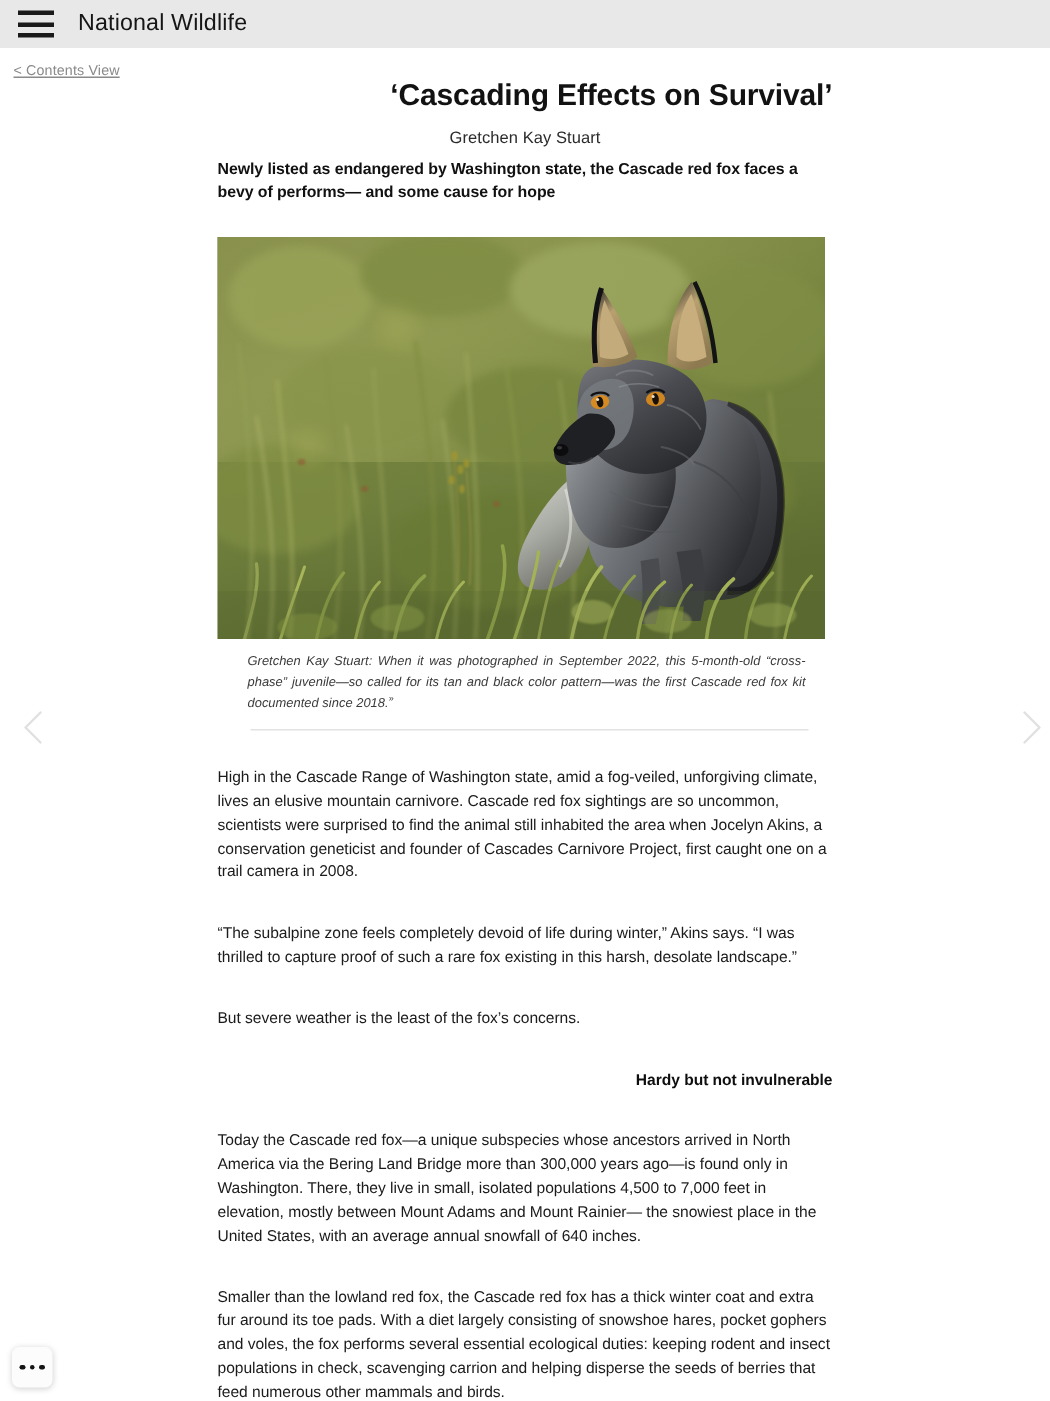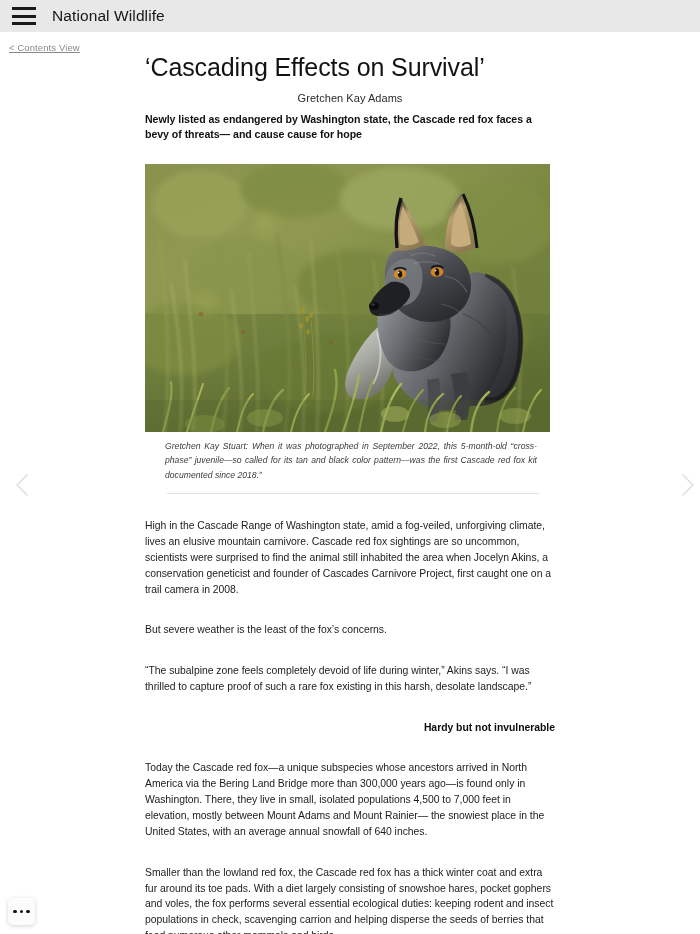--- a/index.html
+++ b/index.html
@@ -68,24 +68,24 @@
 
   
   .article {
     position: absolute;
     top: 52px;
     left: 145px;
     width: 410px;
   }
 
   .headline {
-    font-size: 25px;
-    font-weight: 400;
+    font-size: 20px;
+    font-weight: 700;
     color: #121212;
-    text-align: left;
+    text-align: right;
     margin: 0;
     line-height: 1.25;
     letter-spacing: -0.1px;
   }
 
   .byline {
     font-size: 11px;
     color: #2b2b2b;
     text-align: center;
     margin: 9px 0 0 0;
@@ -206,22 +206,22 @@
       <span></span>
     </div>
     <div class="appbar-title">National Wildlife</div>
   </div>
 
   <div class="contents-link">&lt; Contents View</div>
 
   <div class="article">
 
     <h1 class="headline">‘Cascading Effects on Survival’</h1>
-    <div class="byline">Gretchen Kay Adams</div>
-    <div class="deck">Newly listed as endangered by Washington state, the Cascade red fox faces a bevy of threats— and cause cause for hope</div>
+    <div class="byline">Gretchen Kay Stuart</div>
+    <div class="deck">Newly listed as endangered by Washington state, the Cascade red fox faces a bevy of performs— and some cause for hope</div>
 
     <div class="figure">
       <div class="photo">
         <svg viewBox="0 0 405 268" preserveAspectRatio="none" aria-hidden="true">
           <defs>
             <linearGradient id="meadow" x1="0" y1="0" x2="0.3" y2="1">
               <stop offset="0%" stop-color="#6f7b3a"></stop>
               <stop offset="35%" stop-color="#7d8a43"></stop>
               <stop offset="70%" stop-color="#6e7e3c"></stop>
               <stop offset="100%" stop-color="#5d6c31"></stop>
@@ -411,22 +411,22 @@
       </div>
 
       <div class="caption">
         <span>Gretchen Kay Stuart: When it was photographed in September 2022, this 5-month-old “cross-phase” juvenile—so called for its tan and black color pattern—was the first Cascade red fox kit documented since 2018.</span><span class="caption-mark">»</span>
       </div>
       <div class="rule"></div>
     </div>
 
     <div class="body">
       <p>High in the Cascade Range of Washington state, amid a fog-veiled, unforgiving climate, lives an elusive mountain carnivore. Cascade red fox sightings are so uncommon, scientists were surprised to find the animal still inhabited the area when Jocelyn Akins, a conservation geneticist and founder of Cascades Carnivore Project, first caught one on a trail camera in 2008.</p>
+      <p>“The subalpine zone feels completely devoid of life during winter,” Akins says. “I was thrilled to capture proof of such a rare fox existing in this harsh, desolate landscape.”</p>
       <p>But severe weather is the least of the fox’s concerns.</p>
-      <p>“The subalpine zone feels completely devoid of life during winter,” Akins says. “I was thrilled to capture proof of such a rare fox existing in this harsh, desolate landscape.”</p>
       <p class="subhead">Hardy but not invulnerable</p>
       <p>Today the Cascade red fox—a unique subspecies whose ancestors arrived in North America via the Bering Land Bridge more than 300,000 years ago—is found only in Washington. There, they live in small, isolated populations 4,500 to 7,000 feet in elevation, mostly between Mount Adams and Mount Rainier— the snowiest place in the United States, with an average annual snowfall of 640 inches.</p>
       <p>Smaller than the lowland red fox, the Cascade red fox has a thick winter coat and extra fur around its toe pads. With a diet largely consisting of snowshoe hares, pocket gophers and voles, the fox performs several essential ecological duties: keeping rodent and insect populations in check, scavenging carrion and helping disperse the seeds of berries that feed numerous other mammals and birds.</p>
 
     </div>
   </div>
 
   <div class="nav-chevron nav-prev">
     <svg width="22" height="26" viewBox="0 0 22 26" aria-hidden="true">
       <path d="M15 3 L5 13 L15 23" fill="none" stroke="#e0e0e0" stroke-width="1.6" stroke-linecap="round" stroke-linejoin="round"></path>

